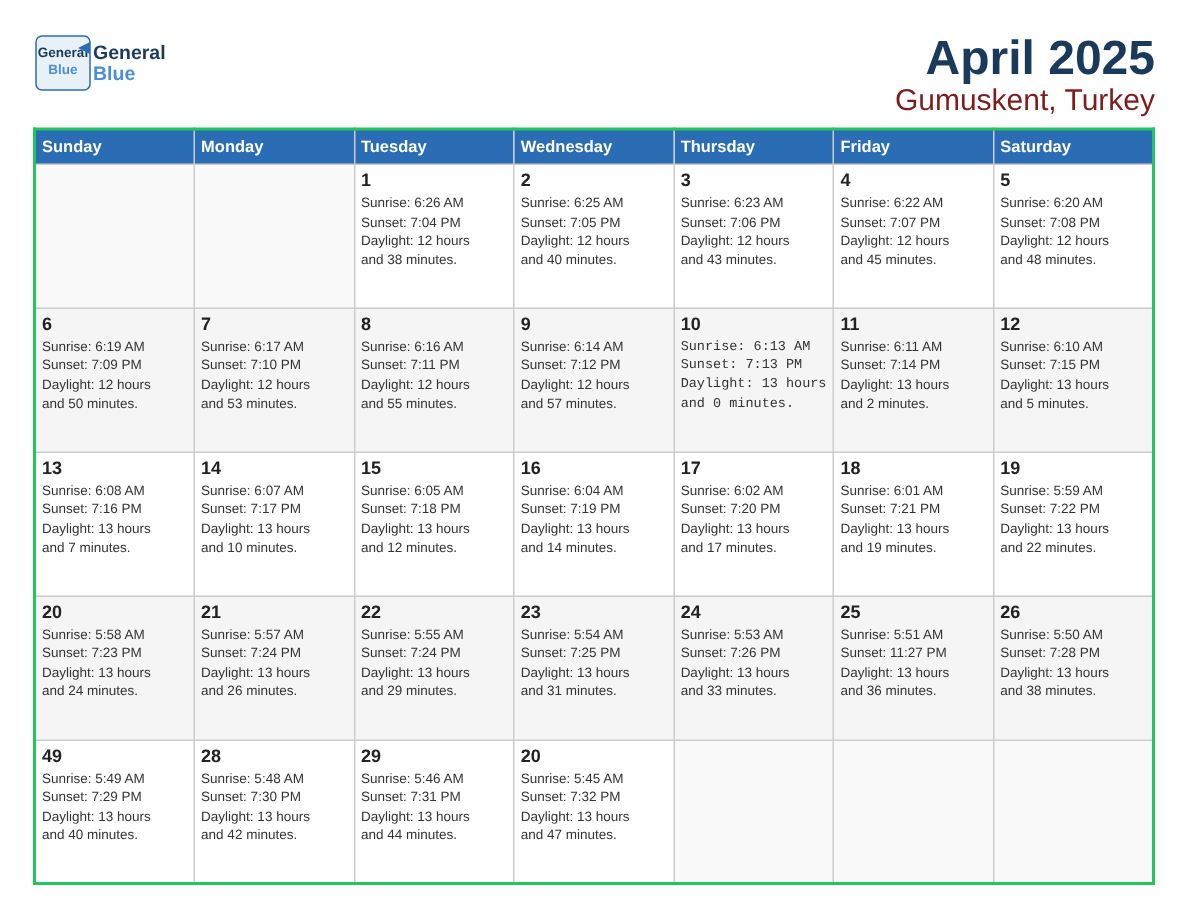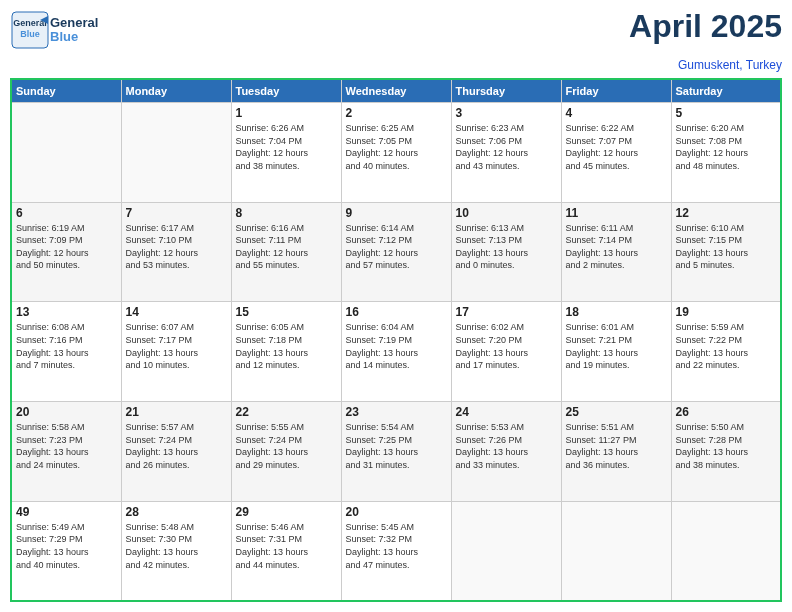--- a/index.html
+++ b/index.html
@@ -6,21 +6,21 @@
     body {
       width: 792px;
       height: 612px;
       font-family: Arial, sans-serif;
       background: #fff;
       overflow: hidden;
     }
     .page {
       width: 792px;
       height: 612px;
-      padding: 10px;
+      padding: 22px;
       display: flex;
       flex-direction: column;
     }
     .header {
       display: flex;
       align-items: flex-start;
       justify-content: space-between;
       margin-bottom: 6px;
     }
     .logo {
@@ -30,23 +30,23 @@
     .title-block {
       text-align: right;
     }
     .month-title {
       font-size: 32px;
       font-weight: bold;
       color: #1a3a5c;
       line-height: 1;
     }
     .location-subtitle {
-      font-size: 12px;
-      color: #1d4ed8;
-      margin-top: 16px;
+      font-size: 20px;
+      color: #7f1d1d;
+      margin-top: 2px;
     }
     .calendar {
       flex: 1;
       border: 2px solid #22c55e;
       border-collapse: collapse;
       width: 100%;
       table-layout: fixed;
     }
     .calendar th {
       background: #2a6db5;
@@ -186,21 +186,21 @@
           </td>
           <td>
             <span class="day-num">9</span>
             <div class="day-info" style="white-space: pre-line;">Sunrise: 6:14 AM
 Sunset: 7:12 PM
 Daylight: 12 hours
 and 57 minutes.</div>
           </td>
           <td>
             <span class="day-num">10</span>
-            <div class="day-info" style="white-space: pre-line;">Sunrise: 6:13 AM
+            <div class="day-info" style="white-space: pre-line; font-family: Liberation Mono, monospace;">Sunrise: 6:13 AM
 Sunset: 7:13 PM
 Daylight: 13 hours
 and 0 minutes.</div>
           </td>
           <td>
             <span class="day-num">11</span>
             <div class="day-info" style="white-space: pre-line;">Sunrise: 6:11 AM
 Sunset: 7:14 PM
 Daylight: 13 hours
 and 2 minutes.</div>

